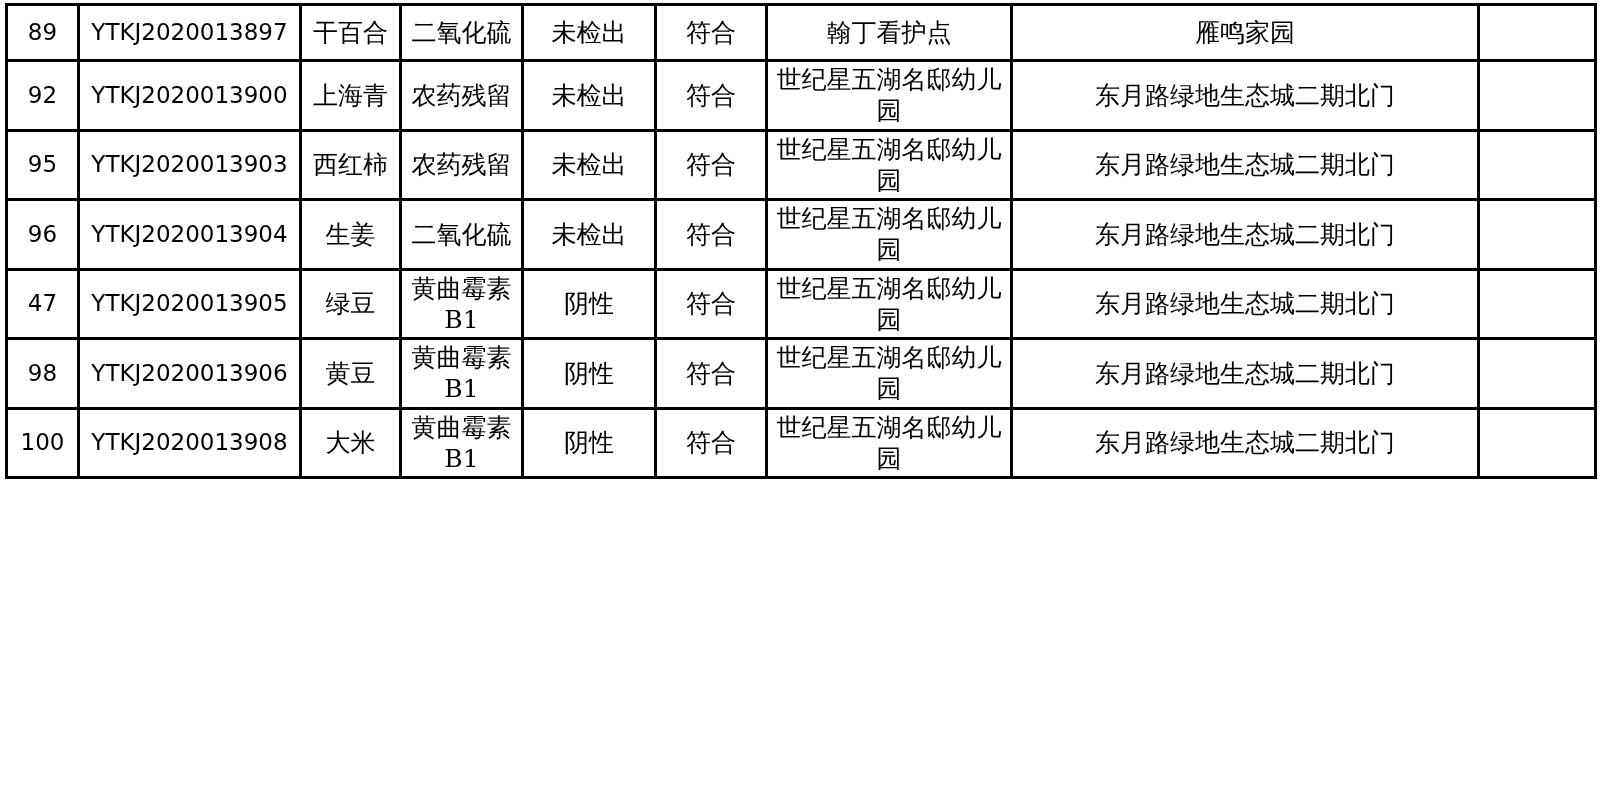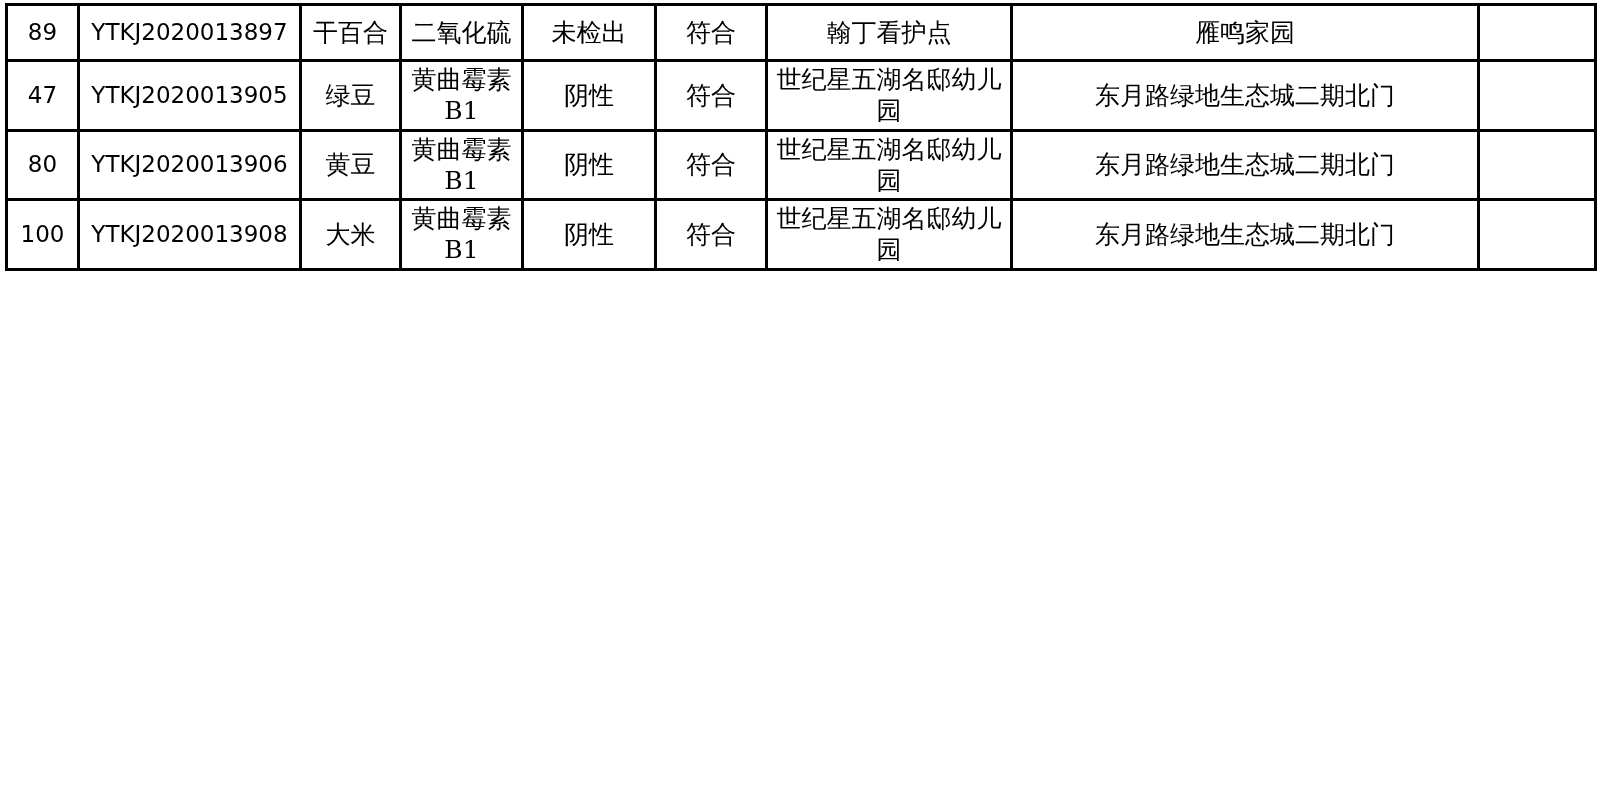--- a/index.html
+++ b/index.html
@@ -70,32 +70,65 @@
         <td class="c-code">YTKJ2020013897</td>
         <td class="c-cjk">干百合</td>
         <td class="c-cjk">二氧化硫</td>
         <td class="c-cjk">未检出</td>
         <td class="c-cjk">符合</td>
         <td class="c-cjk">翰丁看护点</td>
         <td class="c-cjk">雁鸣家园</td>
         <td class="c-cjk"></td>
       </tr>
       <tr class="r-tall">
+        <td class="c-num">92</td>
+        <td class="c-code">YTKJ2020013900</td>
+        <td class="c-cjk">上海青</td>
+        <td class="c-cjk">农药残留</td>
+        <td class="c-cjk">未检出</td>
+        <td class="c-cjk">符合</td>
+        <td class="c-cjk">世纪星五湖名邸幼儿园</td>
+        <td class="c-cjk">东月路绿地生态城二期北门</td>
+        <td class="c-cjk"></td>
+      </tr>
+      <tr class="r-tall">
+        <td class="c-num">95</td>
+        <td class="c-code">YTKJ2020013903</td>
+        <td class="c-cjk">西红柿</td>
+        <td class="c-cjk">农药残留</td>
+        <td class="c-cjk">未检出</td>
+        <td class="c-cjk">符合</td>
+        <td class="c-cjk">世纪星五湖名邸幼儿园</td>
+        <td class="c-cjk">东月路绿地生态城二期北门</td>
+        <td class="c-cjk"></td>
+      </tr>
+      <tr class="r-tall">
+        <td class="c-num">96</td>
+        <td class="c-code">YTKJ2020013904</td>
+        <td class="c-cjk">生姜</td>
+        <td class="c-cjk">二氧化硫</td>
+        <td class="c-cjk">未检出</td>
+        <td class="c-cjk">符合</td>
+        <td class="c-cjk">世纪星五湖名邸幼儿园</td>
+        <td class="c-cjk">东月路绿地生态城二期北门</td>
+        <td class="c-cjk"></td>
+      </tr>
+      <tr class="r-tall">
         <td class="c-num">47</td>
         <td class="c-code">YTKJ2020013905</td>
         <td class="c-cjk">绿豆</td>
         <td class="c-cjk">黄曲霉素B1</td>
         <td class="c-cjk">阴性</td>
         <td class="c-cjk">符合</td>
         <td class="c-cjk">世纪星五湖名邸幼儿园</td>
         <td class="c-cjk">东月路绿地生态城二期北门</td>
         <td class="c-cjk"></td>
       </tr>
       <tr class="r-tall">
-        <td class="c-num">80</td>
+        <td class="c-num">98</td>
         <td class="c-code">YTKJ2020013906</td>
         <td class="c-cjk">黄豆</td>
         <td class="c-cjk">黄曲霉素B1</td>
         <td class="c-cjk">阴性</td>
         <td class="c-cjk">符合</td>
         <td class="c-cjk">世纪星五湖名邸幼儿园</td>
         <td class="c-cjk">东月路绿地生态城二期北门</td>
         <td class="c-cjk"></td>
       </tr>
       <tr class="r-tall">

